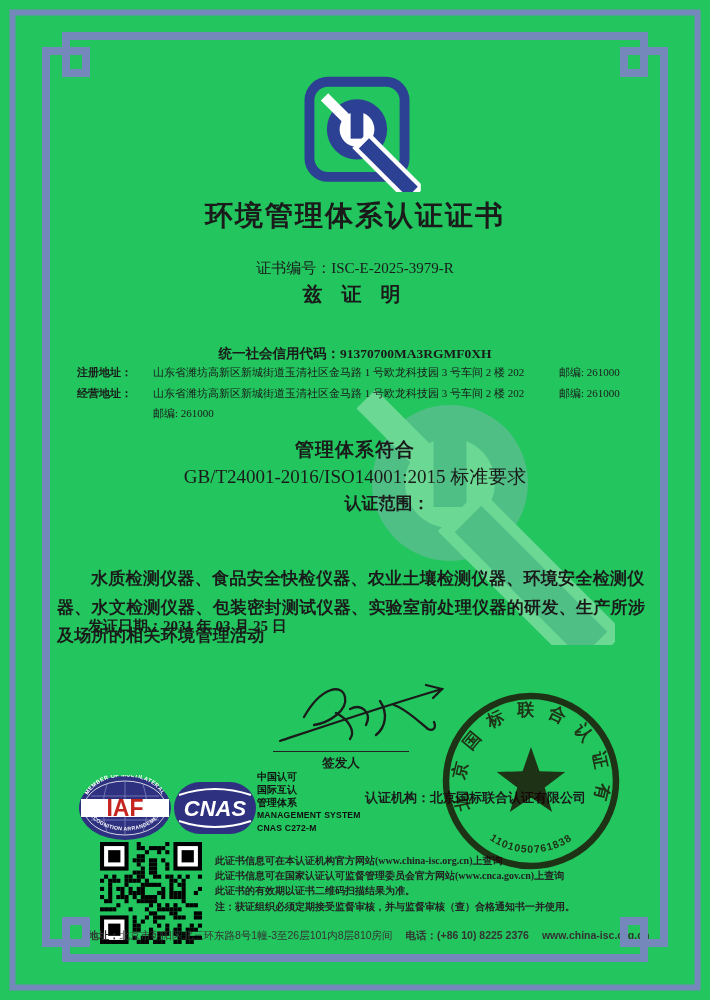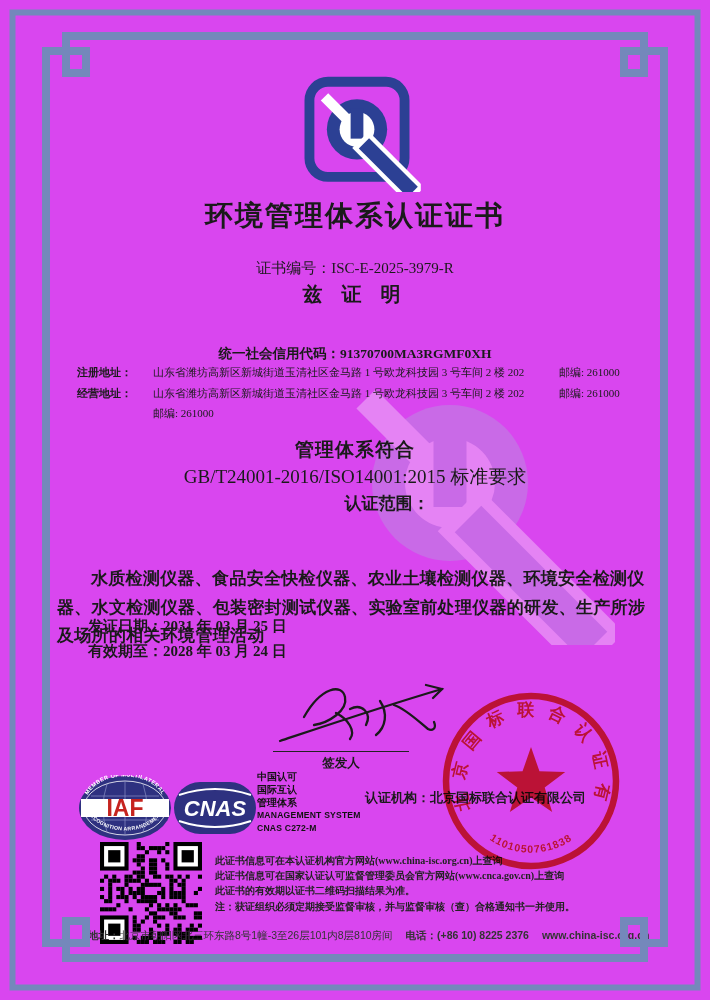--- a/index.html
+++ b/index.html
@@ -1,16 +1,16 @@
 <!DOCTYPE html>
 <html><head>
 <meta charset="utf-8">
 <style>
   html,body{margin:0;padding:0;background:#e8e8e8;}
-  .page{position:relative;width:710px;height:1000px;background:#d946ef;overflow:hidden;
+  .page{position:relative;width:710px;height:1000px;background:#22c55e;overflow:hidden;
         font-family:"Liberation Serif","DejaVu Serif",serif;color:#1a1a1a;}
   .abs{position:absolute;}
   .ctr{left:0;width:710px;text-align:center;}
   .frame-svg{position:absolute;left:0;top:0;z-index:2;pointer-events:none;}
   .wm{z-index:0;}
   .z1{z-index:1;}
   .title{top:197px;font-size:28px;font-weight:bold;letter-spacing:2px;}
   .certno{top:259px;font-size:15px;}
   .hereby{top:281px;font-size:20px;font-weight:bold;letter-spacing:7px;}
   .company{top:303px;font-size:23px;font-weight:bold;letter-spacing:1px;}
@@ -102,23 +102,20 @@
   </div>
 
   <div class="abs ctr z1 conform">管理体系符合</div>
   <div class="abs ctr z1 standard">GB/T24001-2016/ISO14001:2015 标准要求</div>
   <div class="abs ctr z1 scopelbl">认证范围：</div>
   <div class="abs z1 scope">水质检测仪器、食品安全快检仪器、农业土壤检测仪器、环境安全检测仪器、水文检测仪器、包装密封测试仪器、实验室前处理仪器的研发、生产所涉及场所的相关环境管理活动</div>
 
   <div class="abs z1 dates">
     <div>
       <span>发证日期：</span><span>2031 年 03 月 25 日</span>
-    </div>
-    <div>
-      <span>有效期至：</span><span>2028 年 03 月 24 日</span>
     </div>
   </div>
 
   <svg class="abs z1" style="left:276px;top:679px" width="170" height="70" viewBox="0 0 170 70">
     <g fill="none" stroke="#1a1a1a" stroke-width="2.3" stroke-linecap="round">
       <path d="M 4,62 C 40,50 105,28 166,10"></path>
       <path d="M 28,38 C 45,8 66,4 69,18 C 72,32 52,44 38,46"></path>
       <path d="M 60,34 C 72,40 80,52 74,60"></path>
       <path d="M 74,30 C 86,24 96,34 90,46"></path>
       <path d="M 104,22 C 112,34 110,48 100,56"></path>

